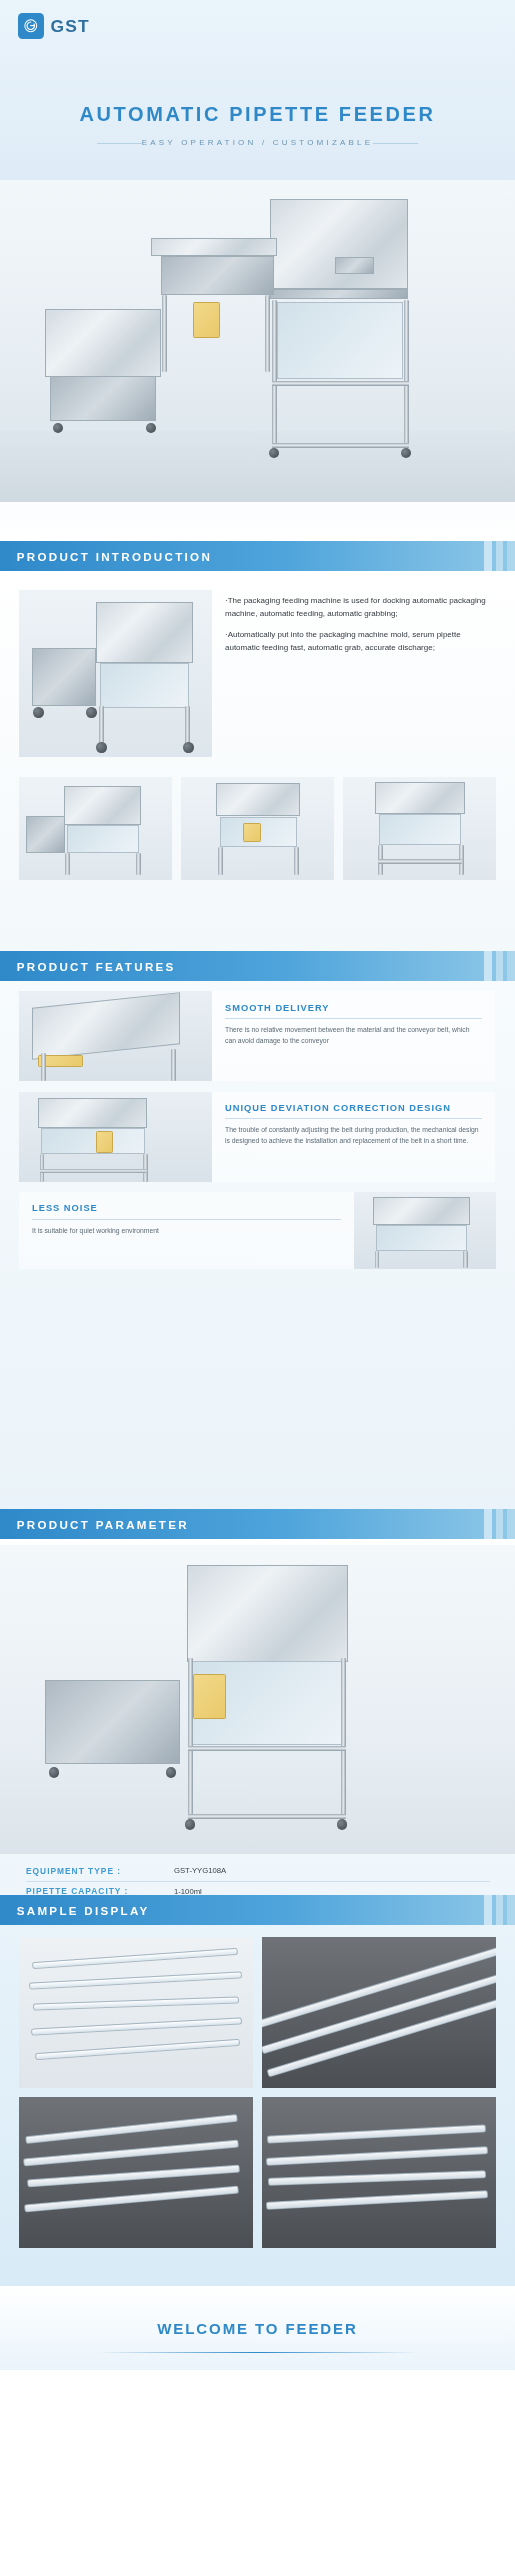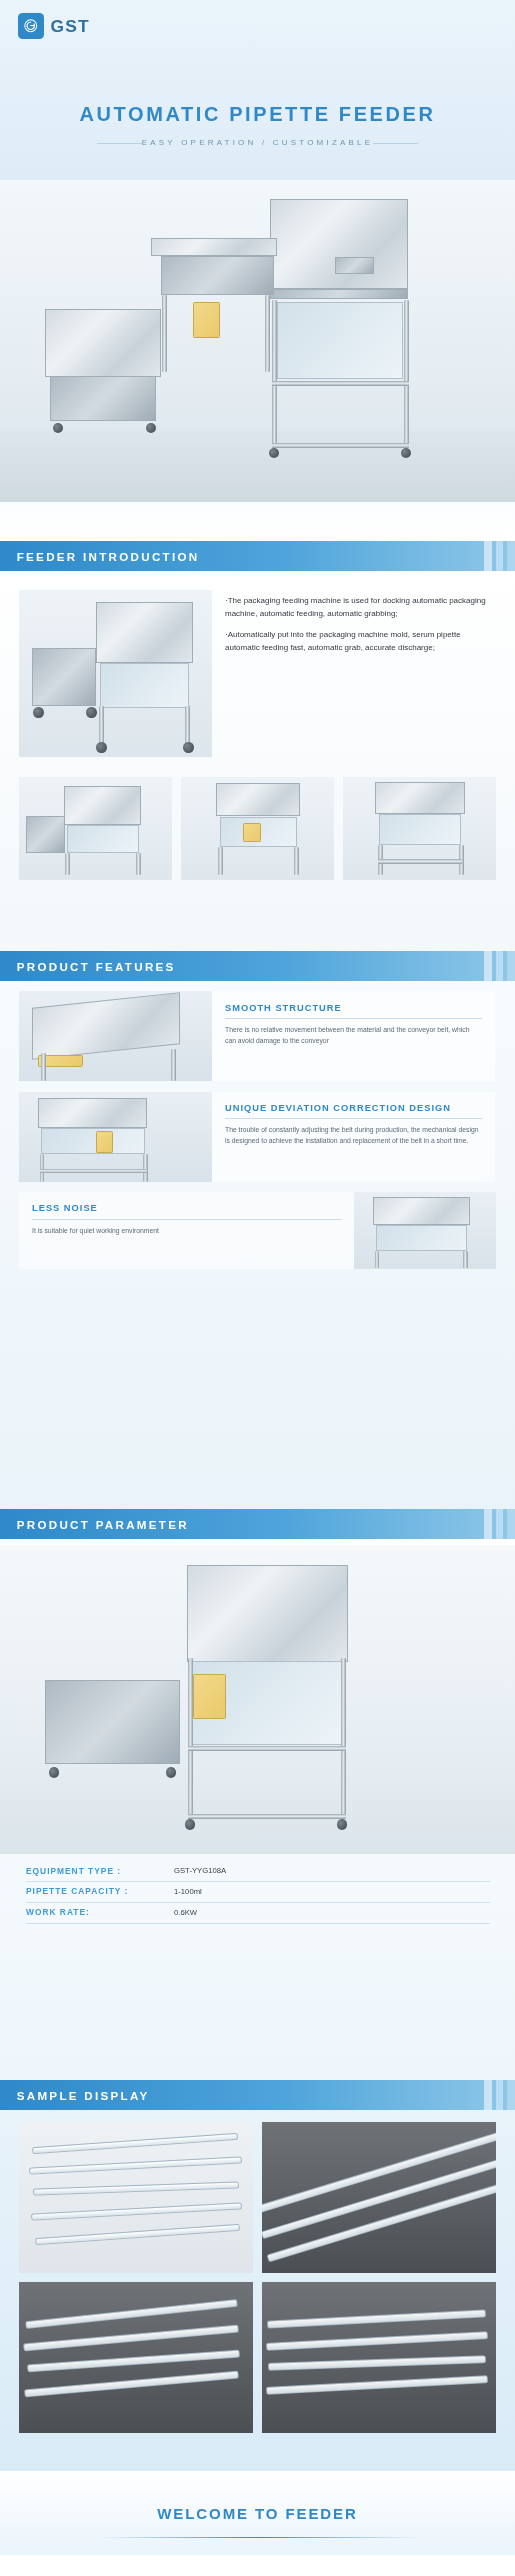--- a/index.html
+++ b/index.html
@@ -162,21 +162,21 @@
   .frow.a .fimg { left: 0; }
   .frow.a .fbox { left: 193px; width: 283px; }
   .frow.b .fimg { right: 0; }
   .frow.b .fbox { left: 0; width: 283px; }
   .frow.d { height: 77px; }
   .frow.d .fimg { right: 0; width: 142px; height: 77px; }
   .frow.d .fbox { left: 0; width: 335px; height: 77px; }
 
   
   .param {
-    position: relative; width: 515px; height: 541px;
+    position: relative; width: 515px; height: 356px;
     background: linear-gradient(180deg,#ffffff 0%,#eef6fb 100%);
   }
   .param-photo {
     position: absolute; left: 0; top: 6.4px; width: 515px; height: 309px;
     background: linear-gradient(180deg,#f4f8fb 0%, #e6edf2 70%, #dbe4ea 100%);
     overflow: hidden;
   }
   .param-table {
     position: absolute; left: 26px; top: 322px; width: 464px;
   }
@@ -273,21 +273,21 @@
     <div class="panel" style="left:45px; top:129px; width:116px; height:68px;"></div>
     <div class="panel dark" style="left:50px; top:196px; width:106px; height:45px;"></div>
     <div class="caster" style="left:53px; top:243px;"></div>
     <div class="caster" style="left:146px; top:243px;"></div>
 
     <div class="panel dark" style="left:335px; top:77px; width:39px; height:16.7px;"></div>
   </div>
 </div>
 
 <div class="sec-title">
-  <div class="txt">FEEDER INTRODUCTION</div>
+  <div class="txt">PRODUCT INTRODUCTION</div>
   <div class="bars">
       <i></i>
       <i></i>
       <i></i>
     </div>
 </div>
 
 <div class="intro">
   <div class="intro-photo">
     <div class="panel" style="left:77px; top:11.6px; width:97px; height:61px;"></div>
@@ -343,21 +343,21 @@
 <div class="features">
 
   <div class="frow a">
     <div class="fimg">
       <div class="panel" style="left:13px; top:9px; width:148px; height:52px; transform:skewY(-6deg);"></div>
       <div class="ctrl-box" style="left:19.3px; top:64px; width:45px; height:11.6px;"></div>
       <div class="post" style="left:22px; top:62px; height:28px;"></div>
       <div class="post" style="left:152px; top:58px; height:32px;"></div>
     </div>
     <div class="fbox">
-      <h3>SMOOTH STRUCTURE</h3>
+      <h3>SMOOTH DELIVERY</h3>
       <div class="rule"></div>
       <p>There is no relative movement between the material and the conveyor belt, which can avoid damage to the conveyor</p>
     </div>
   </div>
 
 
   <div class="frow a">
     <div class="fimg">
       <div class="panel" style="left:19.3px; top:6.4px; width:109px; height:30px;"></div>
       <div class="glassbox" style="left:22px; top:36px; width:104px; height:26px;"></div>

